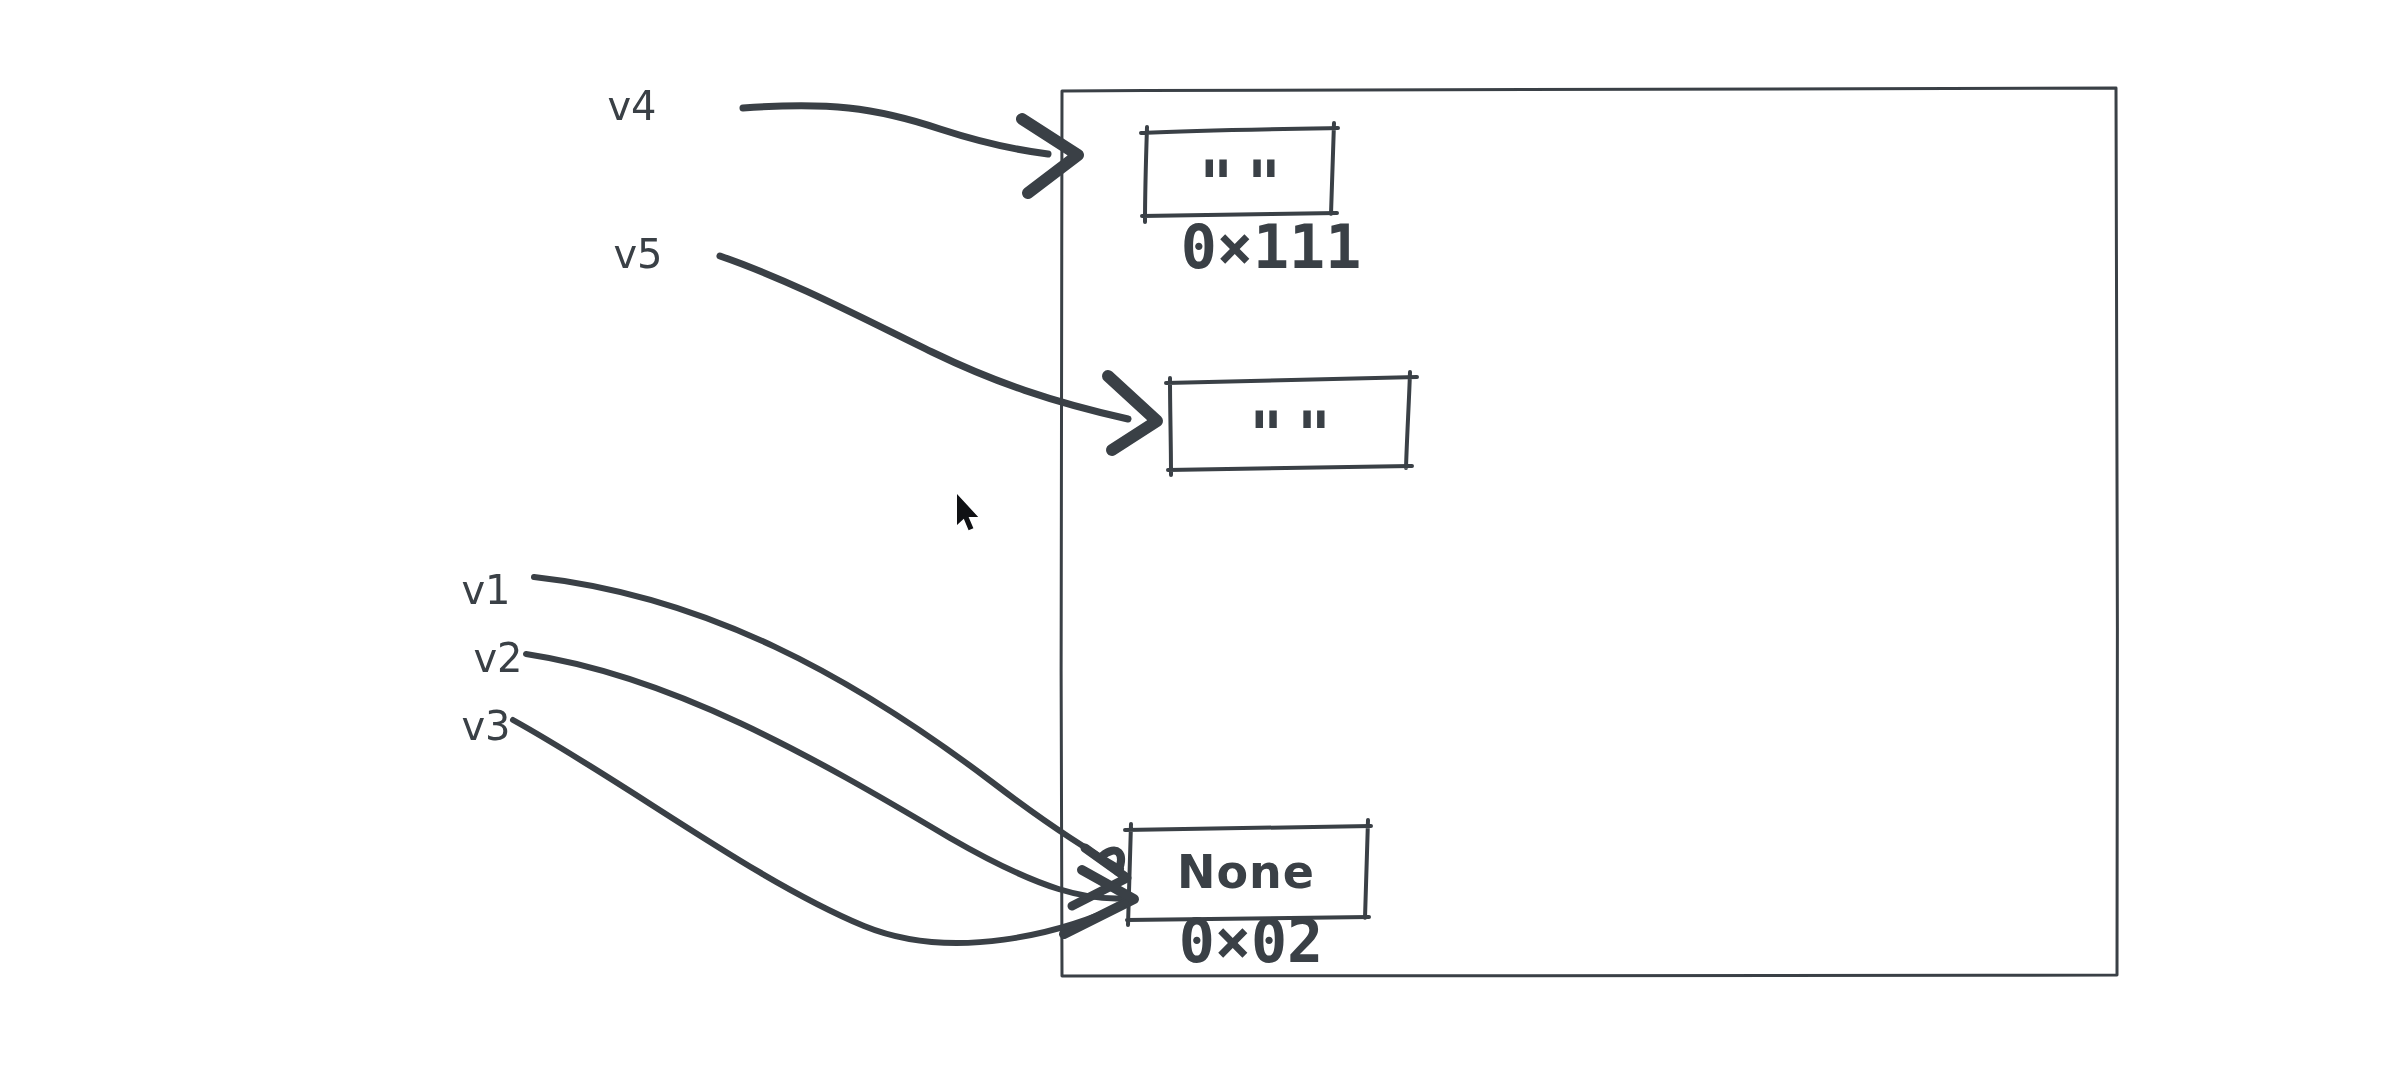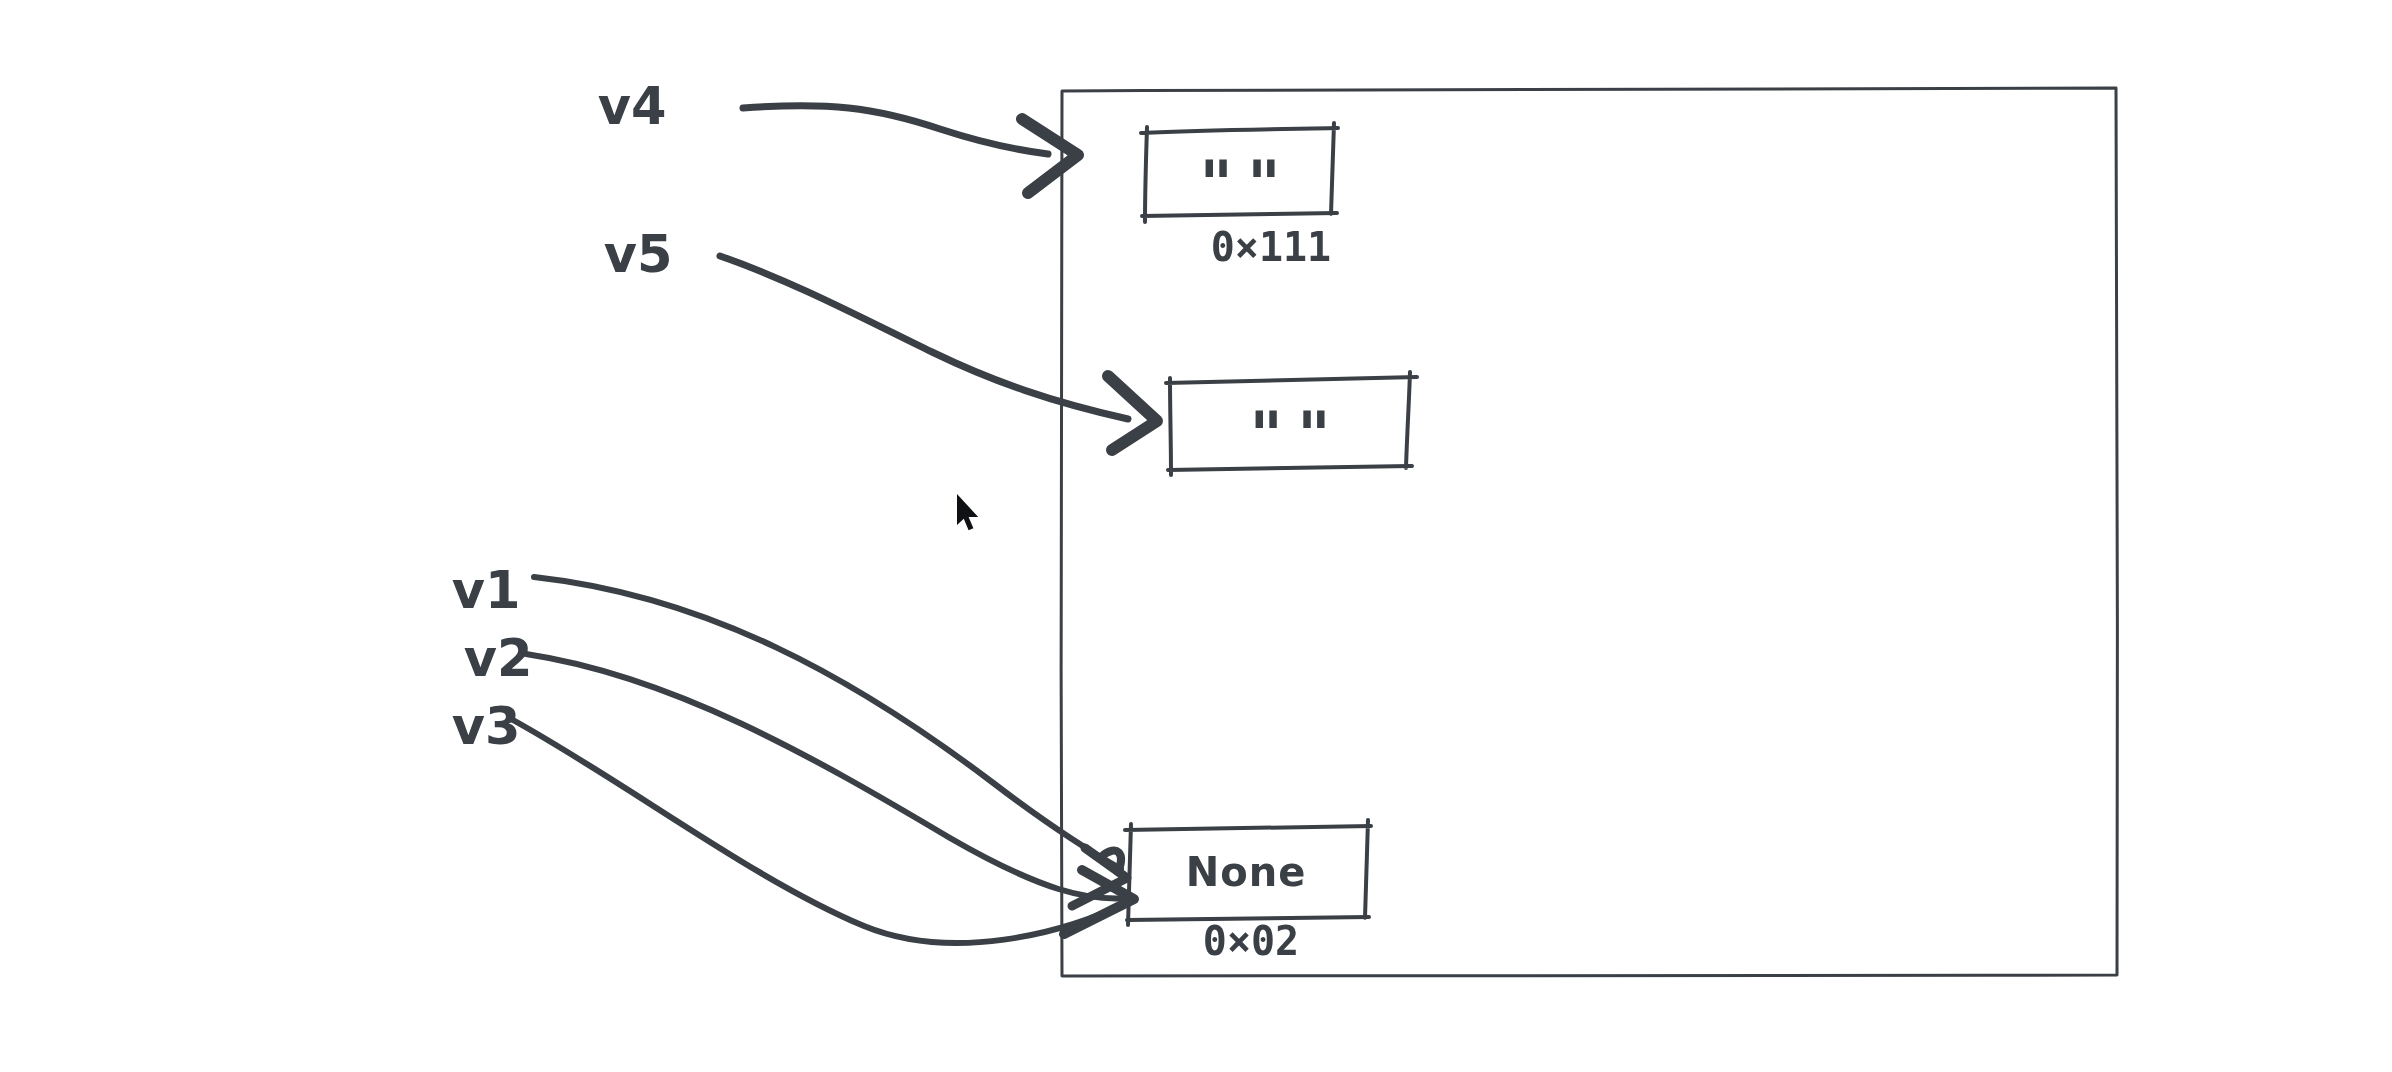--- a/index.html
+++ b/index.html
@@ -1,23 +1,23 @@
 <!DOCTYPE html>
 <html><head>
 <meta charset="utf-8">
 <style>
   html,body{margin:0;padding:0;background:#ffffff;}
   body{width:2392px;height:1072px;font-family:"DejaVu Sans",sans-serif;}
   .canvas{position:relative;width:2392px;height:1072px;overflow:hidden;background:#ffffff;}
   .canvas svg{position:absolute;left:0;top:0;}
   .t{position:absolute;transform:translate(-50%,-50%);color:#3a4046;white-space:pre;line-height:1;}
-  .var{font-weight:bold;font-size:51px;}
-  .none{font-weight:bold;font-size:40px;letter-spacing:1px;}
+  .var{font-weight:normal;font-size:40px;}
+  .none{font-weight:bold;font-size:46px;letter-spacing:1px;}
   .quote{font-weight:bold;font-size:64px;letter-spacing:-4px;}
-  .mono{font-family:"DejaVu Sans Mono",monospace;font-weight:bold;font-size:40px;}
+  .mono{font-family:"DejaVu Sans Mono",monospace;font-weight:bold;font-size:60px;}
 </style>
 </head>
 <body>
 
 <div class="canvas">
 
   <svg width="2392" height="1072" viewBox="0 0 2392 1072" fill="none" stroke="#3a4046" stroke-linecap="round" stroke-linejoin="round">
 
     <g>
       <path stroke-width="3" d="M1062,91 C1420,89 1780,88 2116,88 C2117,310 2118,690 2117,975 C1760,976 1400,977 1062,976 C1061,680 1060,320 1062,91 Z"></path>

